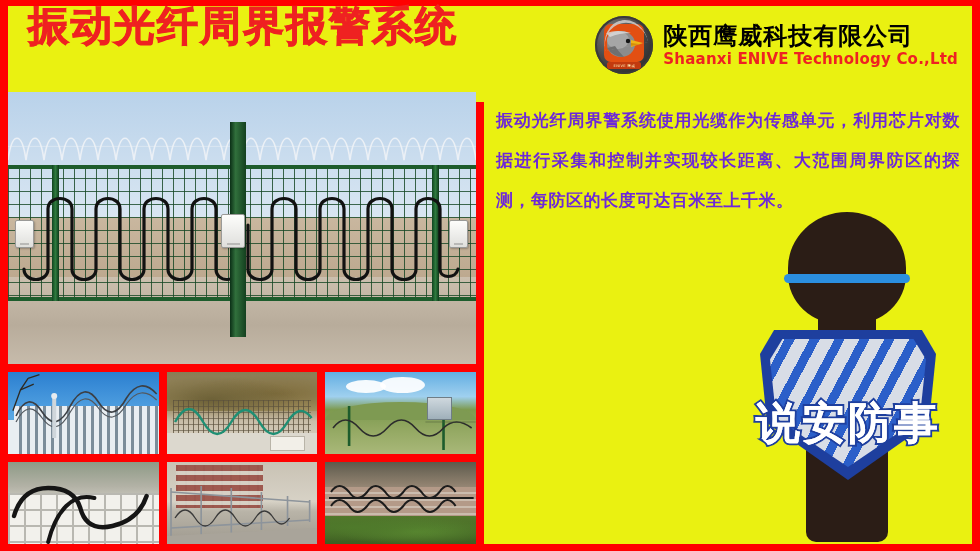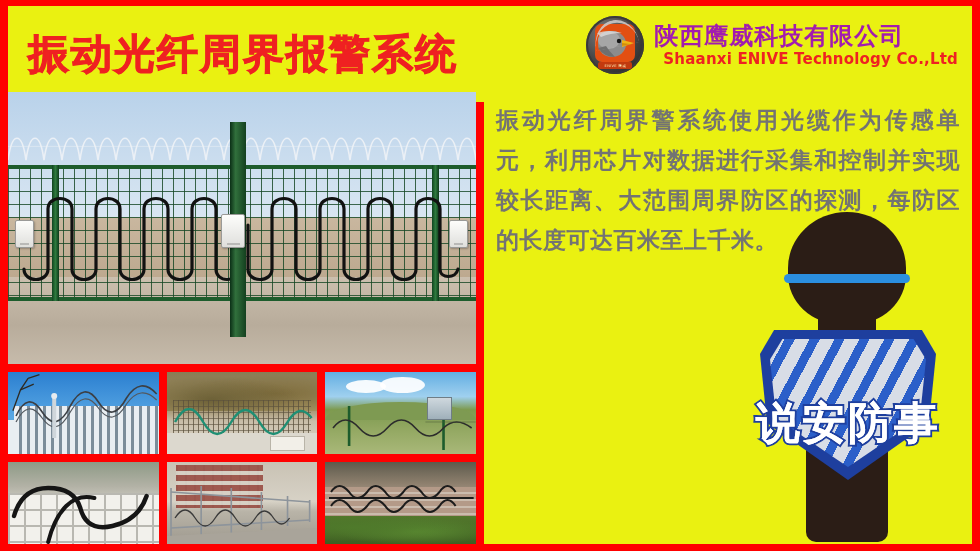--- a/index.html
+++ b/index.html
@@ -6,21 +6,21 @@
   body{
     width:980px;height:551px;overflow:hidden;
     background:#ff0000;
     font-family:"DejaVu Sans","Liberation Sans",sans-serif;
   }
   .slide{position:relative;width:980px;height:551px;background:#ff0000;box-sizing:border-box;}
 
   
   .header{
     position:absolute;left:8px;top:6px;width:964px;height:96px;
-    background:#eaf111;display:flex;align-items:center;box-sizing:border-box;
+    background:#eaf111;display:flex;box-sizing:border-box;
   }
   .header-title{
     color:#ef2121;font-weight:bold;font-size:41px;line-height:1;
     letter-spacing:2px;margin-left:20px;white-space:nowrap;
     -webkit-text-stroke:1px #ef2121;
   }
   .brand{
     position:absolute;right:14px;top:6px;height:66px;
     display:flex;align-items:center;gap:10px;
   }
@@ -38,22 +38,22 @@
     position:absolute;left:7px;top:4px;width:44px;height:24px;
     border-top:3px solid #cfcfcf;border-radius:50%/100% 100% 0 0;
     transform:rotate(-12deg);opacity:.85;
   }
   .logo-ribbon{
     position:absolute;left:12px;bottom:5px;width:34px;height:7px;border-radius:2px;
     background:#c23a0e;display:flex;align-items:center;justify-content:center;
   }
   .logo-ribbon span{font-size:3.6px;color:#ffe9b0;letter-spacing:.3px;white-space:nowrap;}
   .brand-text{display:flex;flex-direction:column;justify-content:center;line-height:1;}
-  .brand-cn{color:#a21caf;font-weight:bold;font-size:24px;letter-spacing:1px;white-space:nowrap;}
-  .brand-en{color:#ee2222;font-weight:bold;font-size:15px;letter-spacing:.2px;margin-top:4px;white-space:nowrap;margin-left:9px;}
+  .brand-cn{color:#000000;font-weight:bold;font-size:24px;letter-spacing:1px;white-space:nowrap;}
+  .brand-en{color:#ee2222;font-weight:bold;font-size:15px;letter-spacing:.2px;margin-top:4px;white-space:nowrap;}
 
   
   .left-col{position:absolute;left:8px;top:92px;width:468px;height:452px;}
 
   .hero{
     position:absolute;left:0;top:0;width:468px;height:272px;overflow:hidden;
     background:linear-gradient(#bcd4ea 0%,#cfdff0 42%,#e6e2d6 46%,#d9cfc0 60%,#cdc2b2 100%);
   }
   .sky{position:absolute;left:0;top:0;width:100%;height:46%;
     background:linear-gradient(#b9d2ea,#d9e6f2);}
@@ -135,21 +135,21 @@
   .right-col{
     position:absolute;left:484px;top:92px;width:488px;height:452px;
     background:#eaf111;box-sizing:border-box;padding:8px 12px 0 10px;overflow:hidden;
   }
   .panel-heading{
     color:#ee2222;font-weight:bold;font-size:30px;line-height:1.1;
     letter-spacing:1px;margin:2px 0 6px 2px;white-space:nowrap;position:relative;z-index:3;
   }
   .panel-body{position:relative;z-index:3;}
   .para{
-    color:#737373;font-weight:bold;font-size:23px;line-height:40px;
+    color:#6d28d9;font-weight:bold;font-size:17px;line-height:40px;
     letter-spacing:.5px;margin:0 0 0 2px;text-align:justify;text-align-last:left;
   }
   
   .watermark{position:absolute;left:248px;top:120px;width:230px;height:330px;z-index:2;pointer-events:none;}
   .wm-head{position:absolute;left:56px;top:0;width:118px;height:112px;border-radius:50% 50% 44% 44%;background:#2b1d16;}
   .wm-band{position:absolute;left:52px;top:62px;width:126px;height:9px;border-radius:5px;background:#2b8fe0;}
   .wm-neck{position:absolute;left:86px;top:100px;width:58px;height:48px;background:#2b1d16;}
   .wm-body{position:absolute;left:74px;top:140px;width:82px;height:190px;background:#2b1d16;border-radius:6px 6px 10px 10px;}
   .wm-shield{
     position:absolute;left:28px;top:118px;width:176px;height:150px;

